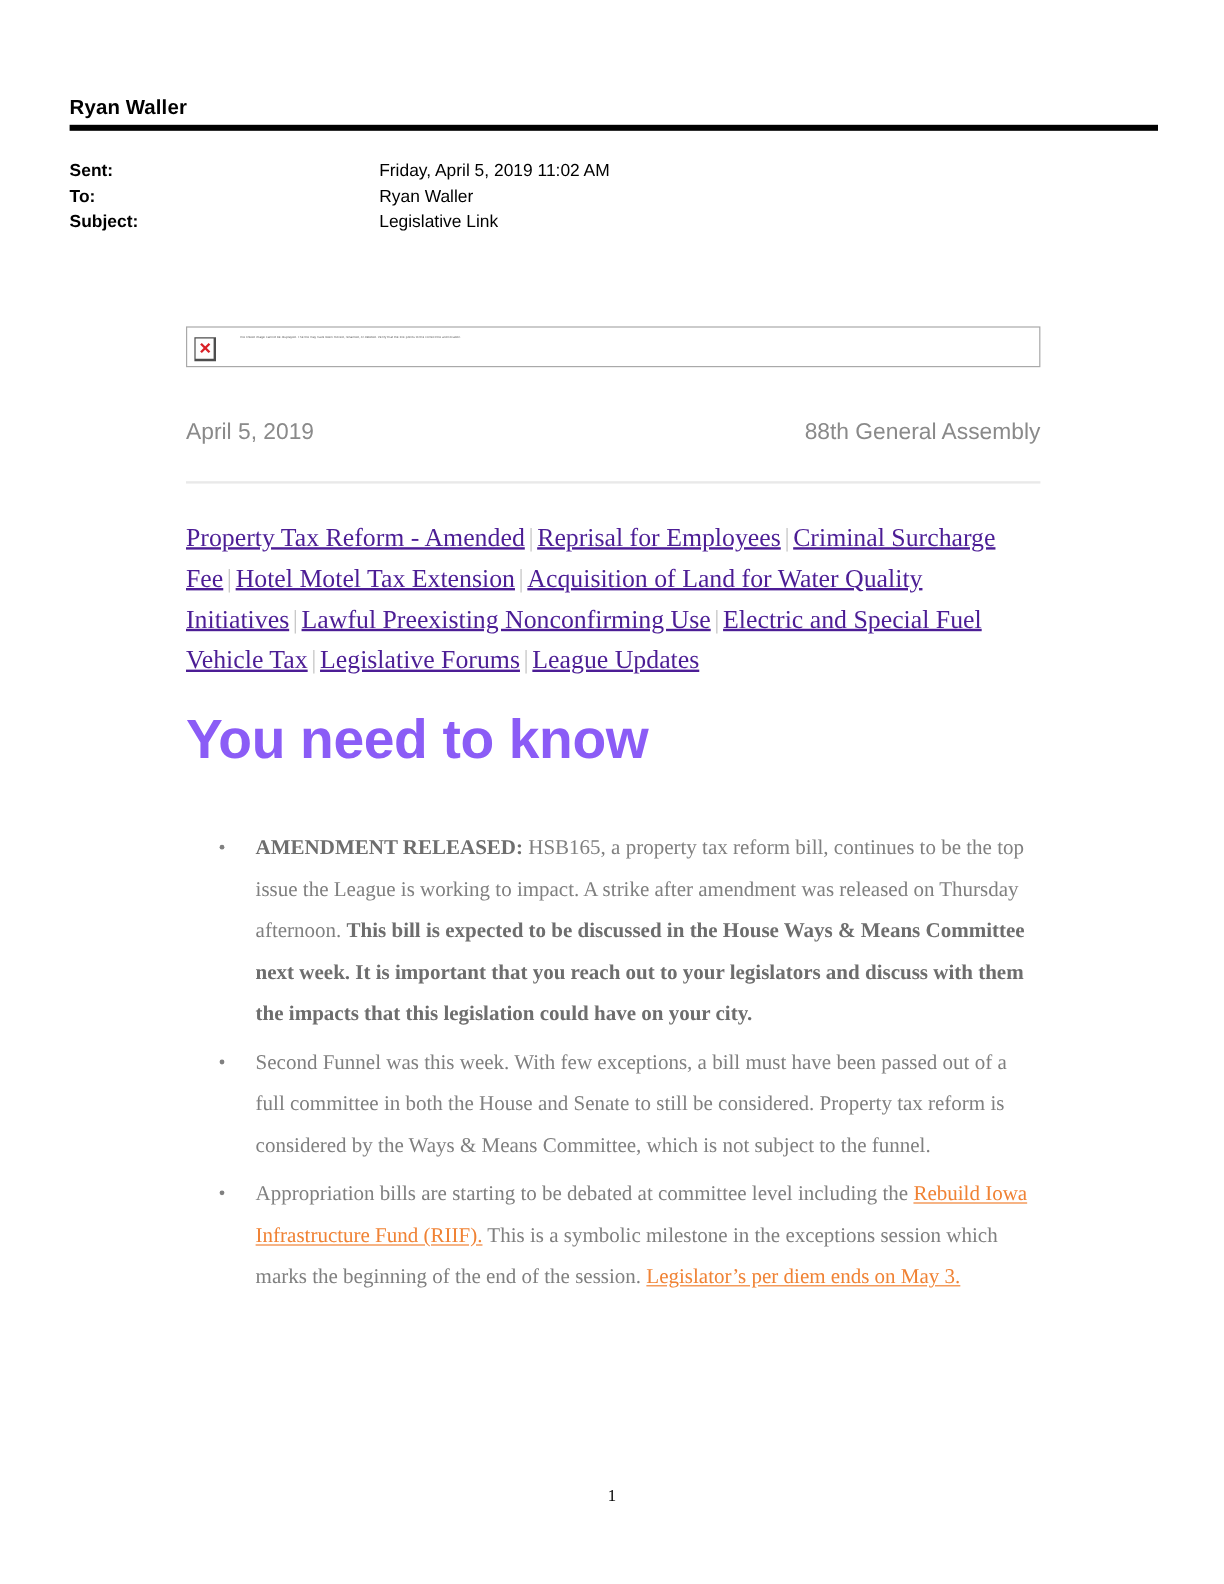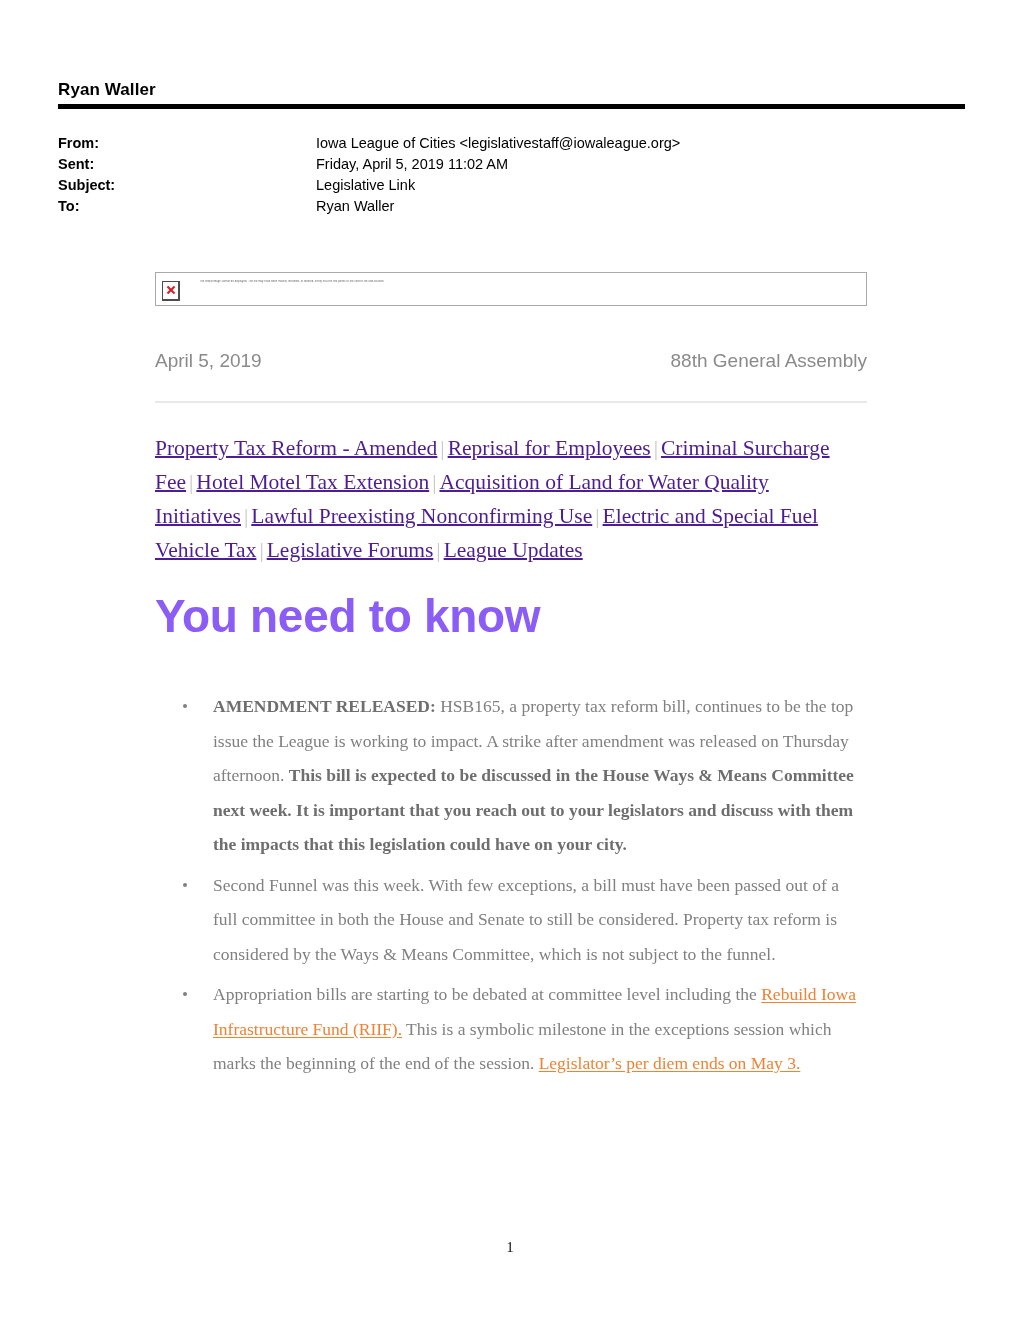--- a/index.html
+++ b/index.html
@@ -212,35 +212,31 @@
 </style>
 </head>
 <body>
 
 <div class="doc-header">
   <div class="recipient-name">Ryan Waller</div>
   <div class="header-rule"></div>
 
   <table class="meta-table">
     <tbody>
-        <tr>
-      <td class="meta-label">From:</td>
-      <td class="meta-value">Iowa League of Cities &lt;legislativestaff@iowaleague.org&gt;</td>
-    </tr>
     <tr>
       <td class="meta-label">Sent:</td>
       <td class="meta-value">Friday, April 5, 2019 11:02 AM</td>
     </tr>
     <tr>
+      <td class="meta-label">To:</td>
+      <td class="meta-value">Ryan Waller</td>
+    </tr>
+    <tr>
       <td class="meta-label">Subject:</td>
       <td class="meta-value">Legislative Link</td>
-    </tr>
-    <tr>
-      <td class="meta-label">To:</td>
-      <td class="meta-value">Ryan Waller</td>
     </tr>
   </tbody>
     </table>
 </div>
 
 <div class="newsletter">
 
   <div class="broken-img-box">
     <span class="broken-img-icon"></span>
     <span class="broken-img-alt">The linked image cannot be displayed. The file may have been moved, renamed, or deleted. Verify that the link points to the correct file and location.</span>

